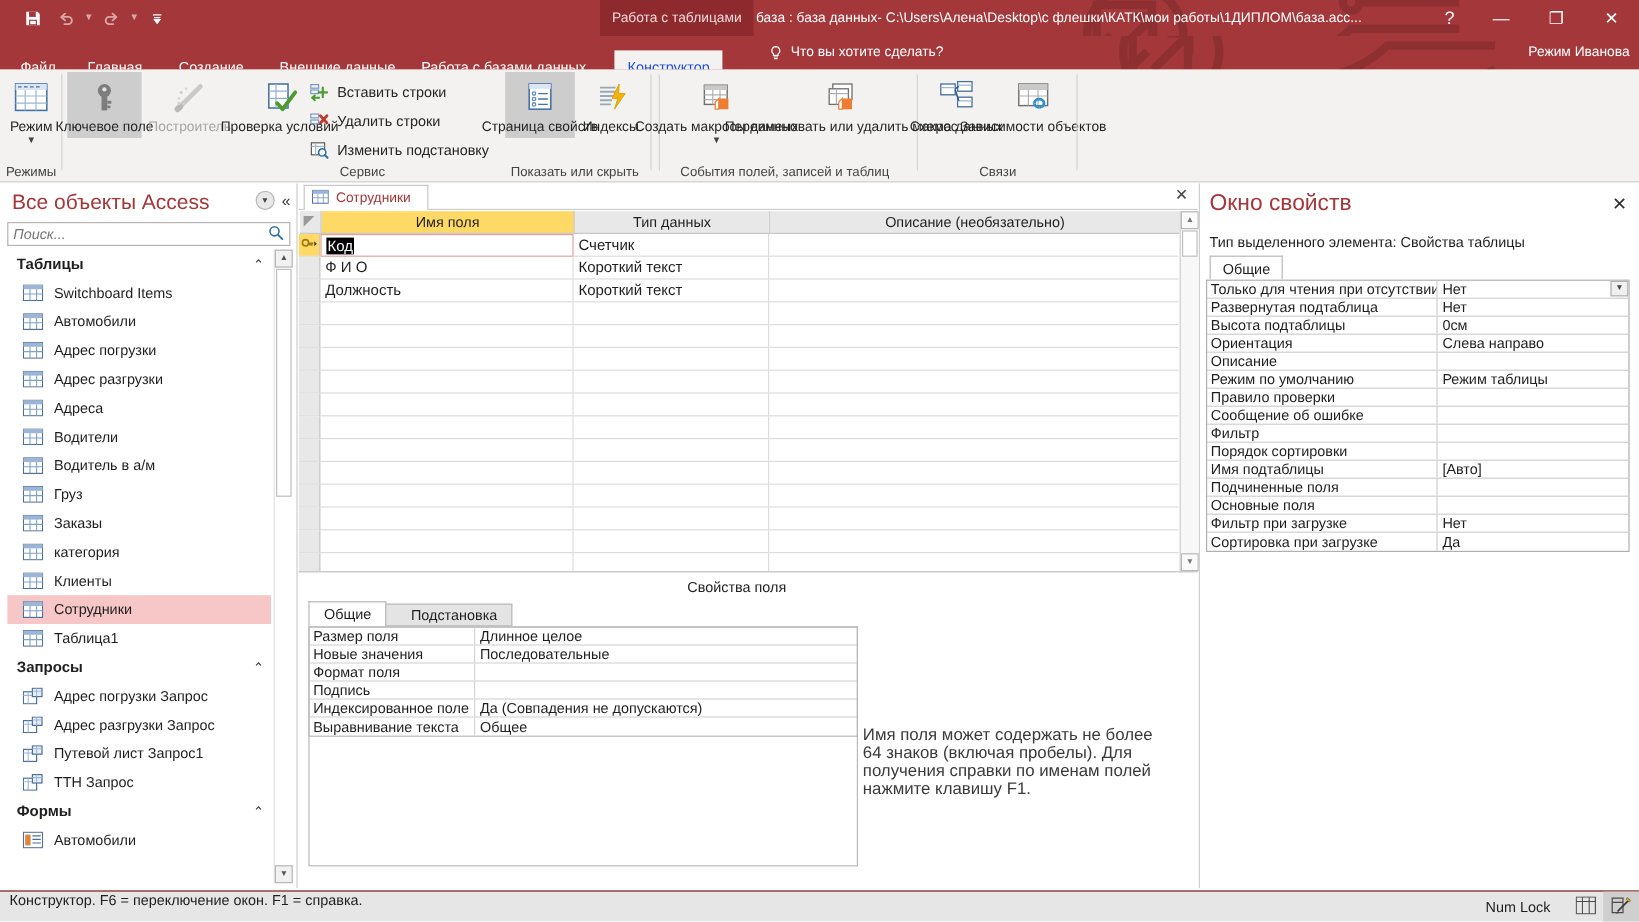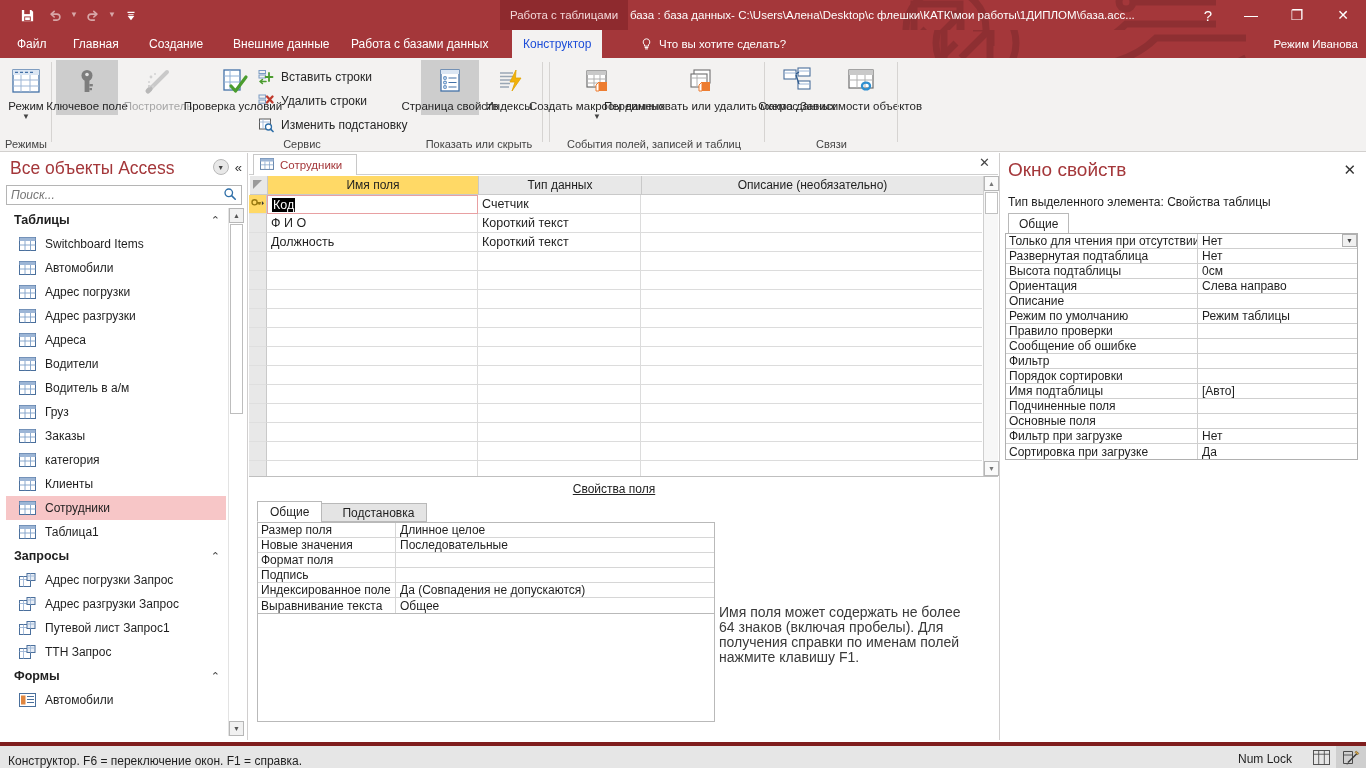--- a/index.html
+++ b/index.html
@@ -53,21 +53,21 @@
   
   .ribbon-tabs {
     position: absolute; top: 30px; left: 0; width: 1366px; height: 28px;
     background: #a4373a; overflow: hidden;
   }
   .ribbon-tabs .deco2 {
     position: absolute; top: -42px; right: 120px; width: 420px; height: 110px;
     opacity: .13; pointer-events: none;
   }
   .rtab {
-    position: absolute; top: 0; height: 28px; padding: 0 11px;
+    position: absolute; top: 12px; height: 28px; padding: 0 11px;
     display: flex; align-items: center;
     color: #ffffff; font-size: 12px; white-space: nowrap;
   }
   .rtab.active { background: #f3f2f1; color: #1d4ed8; }
   .tellme {
     position: absolute; top: 0; height: 28px; display: flex; align-items: center; gap: 6px;
     color: #fff; font-size: 11.5px; padding-left: 10px;
   }
   .username {
     position: absolute; top: 0; right: 8px; height: 28px; display: flex; align-items: center;
@@ -224,21 +224,21 @@
   }
   .grid-vscroll .arw.up { top: 0; }
   .grid-vscroll .arw.dn { bottom: 0; }
   .grid-vscroll .thumb { position: absolute; top: 16px; left: 1px; width: 13px; height: 22px; background: #fff; border: 1px solid #c0c0c0; }
 
   
   .fieldprops {
     position: absolute; top: 323px; left: 0; width: 749px; height: 264px;
     background: #ffffff; border-top: 1px solid #bfbfbf;
   }
-  .fp-title { position: absolute; top: 5px; left: 0; width: 730px; text-align: center; font-size: 12px; color: #222; text-decoration: underline; }
+  .fp-title { position: absolute; top: 5px; left: 0; width: 730px; text-align: center; font-size: 12px; color: #222; }
   .fp-tabs { position: absolute; top: 24px; left: 8px; display: flex; align-items: flex-end; }
   .fp-tab {
     height: 19px; padding: 0 12px; font-size: 12px; color: #1f1f1f;
     border: 1px solid #b9b9b9; display: flex; align-items: center;
   }
   .fp-tab.active { background: #ffffff; border-bottom-color: #fff; height: 21px; }
   .fp-tab.inactive { background: #e4e4e4; margin-left: -1px; padding-left: 20px; }
   .fp-table { position: absolute; top: 45px; left: 8px; width: 458px; border: 1px solid #b9b9b9; background:#fff; }
   .fp-row { display: flex; height: 15px; border-bottom: 1px solid #d6d6d6; }
   .fp-row:last-child { border-bottom: none; }
@@ -281,22 +281,22 @@
   .ps-val { flex: 1; padding-left: 4px; font-size: 12px; color: #1f1f1f; display: flex; align-items: center; position: relative; white-space: nowrap; }
   .ps-dd {
     position: absolute; right: 0; top: 0; width: 15px; height: 13px;
     background: #f0f0f0; border: 1px solid #b0b0b0; display: flex; align-items: center; justify-content: center;
     font-size: 7px; color: #444;
   }
 
   
   .statusbar {
     position: absolute; bottom: 0; left: 0; width: 1366px; height: 26px;
-    background: #e6e6e6; border-top: 4px solid #7f1d1d;
-    display: flex; align-items: flex-end;
+    background: #e6e6e6; border-top: 1px solid #7f1d1d;
+    display: flex; align-items: flex-start;
   }
   .sb-text { margin-left: 8px; font-size: 12px; color: #1f1f1f; }
   .sb-right { position: absolute; right: 0; top: 0; height: 26px; display: flex; align-items: center; }
   .sb-numlock { font-size: 12px; color: #1f1f1f; margin-right: 14px; }
   .sb-viewbtn {
     width: 30px; height: 26px; display: flex; align-items: center; justify-content: center;
   }
   .sb-viewbtn.active { background: #cfcfcf; }
 </style>
 </head>

